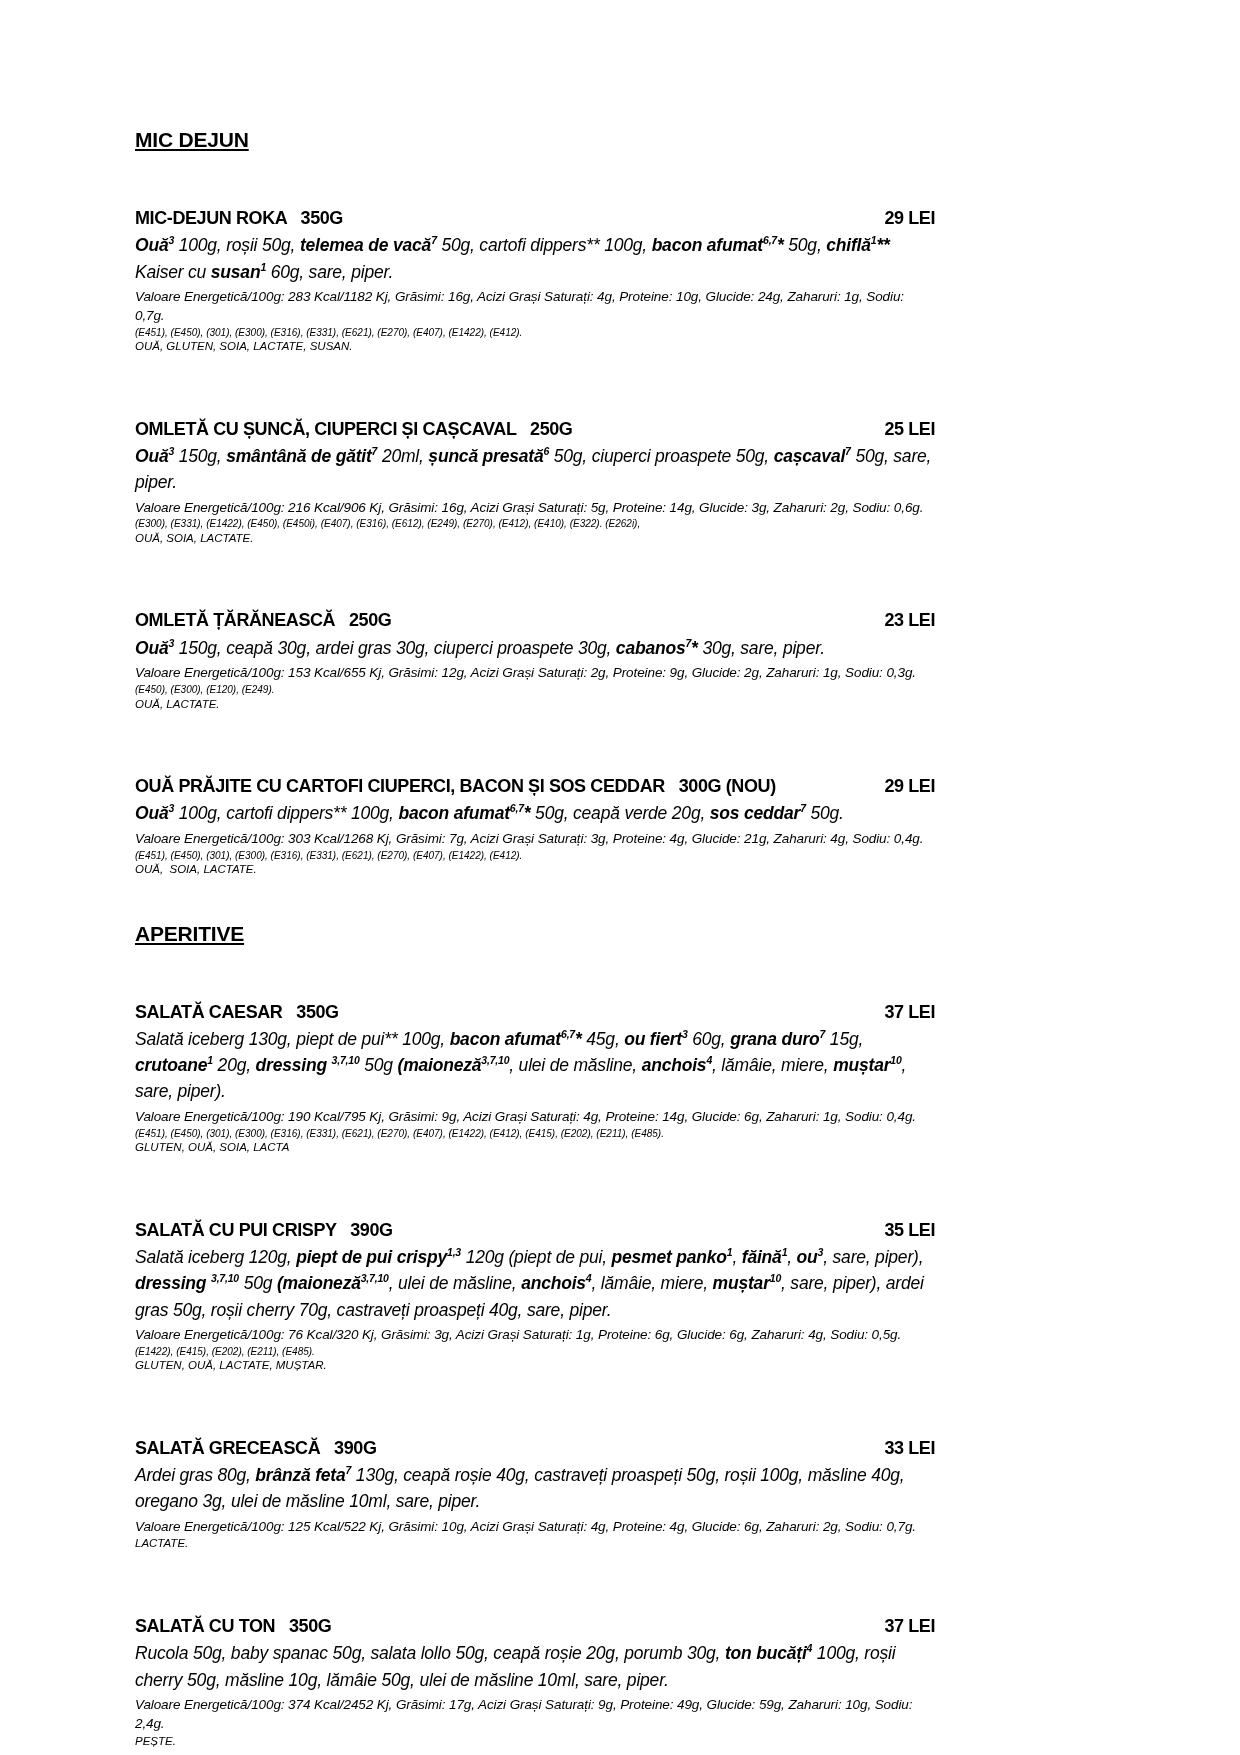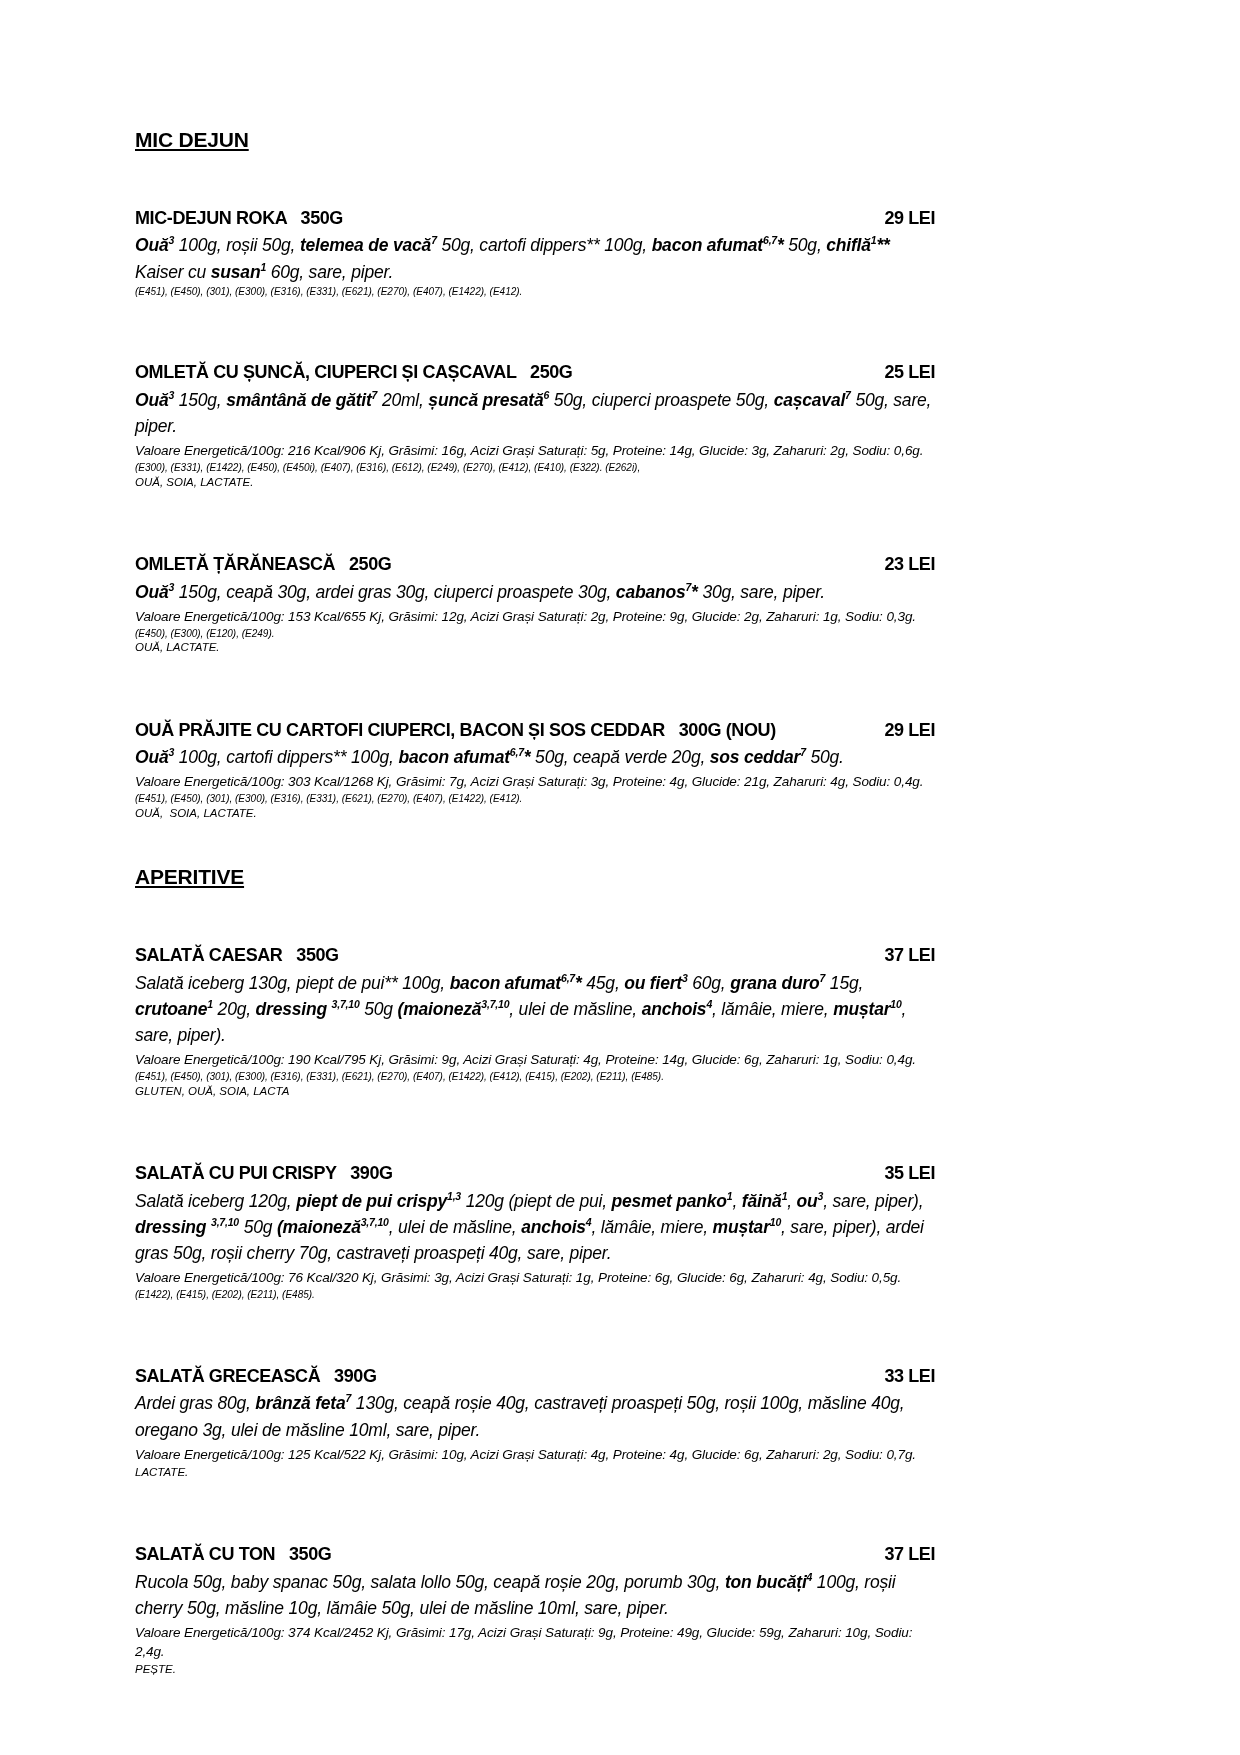--- a/index.html
+++ b/index.html
@@ -83,21 +83,23 @@
   <div>
   <section class="section">
     <h2 class="section-heading">MIC DEJUN</h2>
     <div class="section-items">
   <article class="item">
     <div class="item-header">
       <span class="item-title">MIC-DEJUN ROKA   350G</span>
       <span class="item-price">29 LEI</span>
     </div>
     <div class="item-desc"><span class="bold">Ouă<sup>3</sup></span><span> 100g, roșii 50g, </span><span class="bold">telemea de vacă<sup>7</sup></span><span> 50g, cartofi dippers** 100g, </span><span class="bold">bacon afumat<sup>6,7</sup></span><span class="bold">*</span><span> 50g, </span><span class="bold">chiflă<sup>1</sup></span><span class="bold">**</span><span> Kaiser cu </span><span class="bold">susan<sup>1</sup></span><span> 60g, sare, piper.</span></div>
+    <div class="item-nutrition">Valoare Energetică/100g: 283 Kcal/1182 Kj, Grăsimi: 16g, Acizi Grași Saturați: 4g, Proteine: 10g, Glucide: 24g, Zaharuri: 1g, Sodiu: 0,7g.</div>
     <div class="item-additives">(E451), (E450), (301), (E300), (E316), (E331), (E621), (E270), (E407), (E1422), (E412).</div>
+    <div class="item-allergens">OUĂ, GLUTEN, SOIA, LACTATE, SUSAN.</div>
   </article>
 
   <article class="item">
     <div class="item-header">
       <span class="item-title">OMLETĂ CU ȘUNCĂ, CIUPERCI ȘI CAȘCAVAL   250G</span>
       <span class="item-price">25 LEI</span>
     </div>
     <div class="item-desc"><span class="bold">Ouă<sup>3</sup></span><span> 150g, </span><span class="bold">smântână de gătit<sup>7</sup></span><span> 20ml, </span><span class="bold">șuncă presată<sup>6</sup></span><span> 50g, ciuperci proaspete 50g, </span><span class="bold">cașcaval<sup>7</sup></span><span> 50g, sare, piper.</span></div>
     <div class="item-nutrition">Valoare Energetică/100g: 216 Kcal/906 Kj, Grăsimi: 16g, Acizi Grași Saturați: 5g, Proteine: 14g, Glucide: 3g, Zaharuri: 2g, Sodiu: 0,6g.</div>
     <div class="item-additives">(E300), (E331), (E1422), (E450), (E450i), (E407), (E316), (E612), (E249), (E270), (E412), (E410),  (E322). (E262i),</div>
@@ -143,20 +145,21 @@
   </article>
 
   <article class="item">
     <div class="item-header">
       <span class="item-title">SALATĂ CU PUI CRISPY   390G</span>
       <span class="item-price">35 LEI</span>
     </div>
     <div class="item-desc"><span>Salată iceberg 120g, </span><span class="bold">piept de pui crispy<sup>1,3</sup></span><span> 120g (piept de pui, </span><span class="bold">pesmet panko<sup>1</sup></span><span>, </span><span class="bold">făină<sup>1</sup></span><span>, </span><span class="bold">ou<sup>3</sup></span><span>, sare, piper), </span><span class="bold">dressing <sup>3,7,10</sup></span><span> 50g </span><span class="bold">(maioneză<sup>3,7,10</sup></span><span>, ulei de măsline, </span><span class="bold">anchois<sup>4</sup></span><span>, lămâie, miere, </span><span class="bold">muștar<sup>10</sup></span><span>, sare, piper), ardei gras 50g, roșii cherry 70g, castraveți proaspeți 40g, sare, piper.</span></div>
     <div class="item-nutrition">Valoare Energetică/100g: 76 Kcal/320 Kj, Grăsimi: 3g, Acizi Grași Saturați: 1g, Proteine: 6g, Glucide: 6g, Zaharuri: 4g, Sodiu: 0,5g.</div>
     <div class="item-additives">(E1422), (E415), (E202), (E211), (E485).</div>
+    <div class="item-allergens">GLUTEN, OUĂ, LACTATE, MUȘTAR.</div>
   </article>
 
   <article class="item">
     <div class="item-header">
       <span class="item-title">SALATĂ GRECEASCĂ   390G</span>
       <span class="item-price">33 LEI</span>
     </div>
     <div class="item-desc"><span>Ardei gras 80g, </span><span class="bold">brânză feta<sup>7</sup></span><span> 130g, ceapă roșie 40g, castraveți proaspeți 50g, roșii 100g, măsline 40g, oregano 3g, ulei de măsline 10ml, sare, piper.</span></div>
     <div class="item-nutrition">Valoare Energetică/100g: 125 Kcal/522 Kj, Grăsimi: 10g, Acizi Grași Saturați: 4g, Proteine: 4g, Glucide: 6g, Zaharuri: 2g, Sodiu: 0,7g.</div>
 

